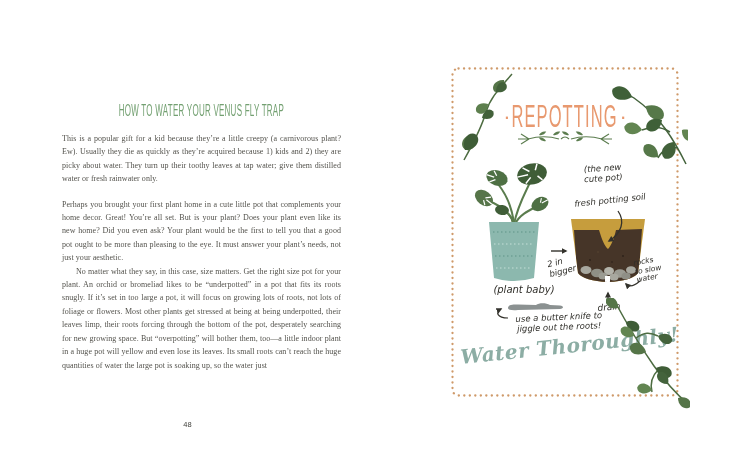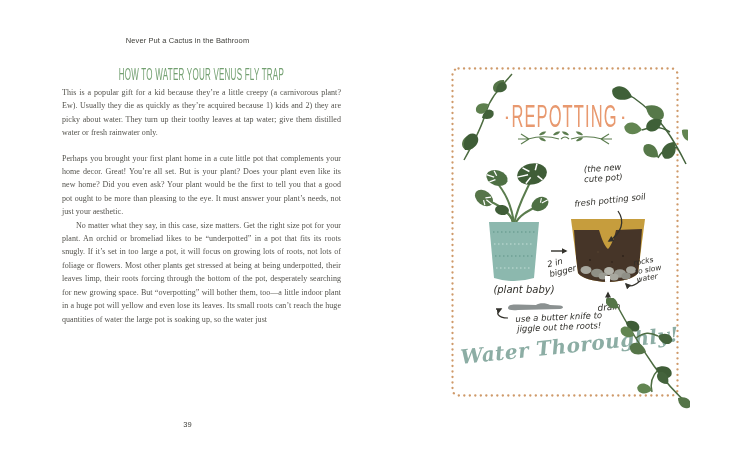--- a/index.html
+++ b/index.html
@@ -10,22 +10,22 @@
   .page-left { position:absolute; left:0; top:0; width:375px; height:472px; }
   .running-header { position:absolute; left:0; top:36px; width:375px; text-align:center;
     font-family:"Liberation Sans", sans-serif; font-size:7.5px; color:var(--header); letter-spacing:0.1px; }
   .column { position:absolute; left:62px; top:0; width:279px; color:var(--body); }
   .body-par { font-size:8px; line-height:13.4px; text-align:justify; hyphens:auto; -webkit-hyphens:auto; letter-spacing:0.05px; }
   .indent { text-indent:14px; }
   .h-wrap { display:flex; justify-content:center; }
   .h-inner { display:inline-block; font-family:"Liberation Sans", sans-serif; font-weight:400;
     text-transform:uppercase; color:var(--green); font-size:16px; line-height:22px;
     letter-spacing:0.5px; white-space:nowrap; transform:scaleX(0.5); transform-origin:50% 50%; }
-  .h1-wrap { margin-top:64px; }
-  .p1 { margin-top:0; }
+  .h1-wrap { margin-top:100px; }
+  .p1 { margin-top:10px; }
   .h2-wrap { margin-top:38px; }
   .p2 { margin-top:12px; }
   .folio { position:absolute; left:0; top:420px; width:375px; text-align:center;
     font-family:"Liberation Sans", sans-serif; font-size:7.5px; color:var(--header); }
 
   
   .page-right { position:absolute; left:375px; top:0; width:375px; height:472px; }
   .card { position:absolute; left:75px; top:66px; width:230px; height:332px; }
   .card > * { position:absolute; }
   .border-svg { left:0; top:0; }
@@ -69,33 +69,32 @@
 
   <svg width="0" height="0" style="position:absolute" aria-hidden="true">
     <defs>
       <marker id="ah" markerWidth="7" markerHeight="7" refX="4.5" refY="3" orient="auto" markerUnits="userSpaceOnUse">
         <path d="M0,0 L6,3 L0,6 Z" fill="#33322c"></path>
       </marker>
     </defs>
   </svg>
 
   <div class="page-left">
-    <div class="running-header">Never Put a Cactus in the Bathroom</div>
 
     <div class="column">
       <div class="h-wrap h1-wrap">
         <span class="h-inner">How to Water Your Venus Fly Trap</span>
       </div>
       <p class="body-par p1">This is a popular gift for a kid because they’re a little creepy (a carnivorous plant? Ew). Usually they die as quickly as they’re acquired because 1) kids and 2) they are picky about water. They turn up their toothy leaves at tap water; give them distilled water or fresh rainwater only.</p>
 
       <p class="body-par p2">Perhaps you brought your first plant home in a cute little pot that complements your home decor. Great! You’re all set. But is your plant? Does your plant even like its new home? Did you even ask? Your plant would be the first to tell you that a good pot ought to be more than pleasing to the eye. It must answer your plant’s needs, not just your aesthetic.</p>
       <p class="body-par indent">No matter what they say, in this case, size matters. Get the right size pot for your plant. An orchid or bromeliad likes to be “underpotted” in a pot that fits its roots snugly. If it’s set in too large a pot, it will focus on growing lots of roots, not lots of foliage or flowers. Most other plants get stressed at being at being underpotted, their leaves limp, their roots forcing through the bottom of the pot, desperately searching for new growing space. But “overpotting” will bother them, too—a little indoor plant in a huge pot will yellow and even lose its leaves. Its small roots can’t reach the huge quantities of water the large pot is soaking up, so the water just</p>
     </div>
 
-    <div class="folio">39</div>
+    <div class="folio">48</div>
   </div>
 
   <div class="page-right">
     <div class="card">
 
       <svg class="border-svg" width="230" height="332" viewBox="0 0 230 332">
         <rect x="2.5" y="2.5" width="225" height="327" rx="6" fill="none" stroke="#cf9a6a" stroke-width="2.3" stroke-dasharray="0.1 5.4" stroke-linecap="round"></rect>
       </svg>
 
       <svg class="vine-tl" width="62" height="92" viewBox="0 0 62 92">

